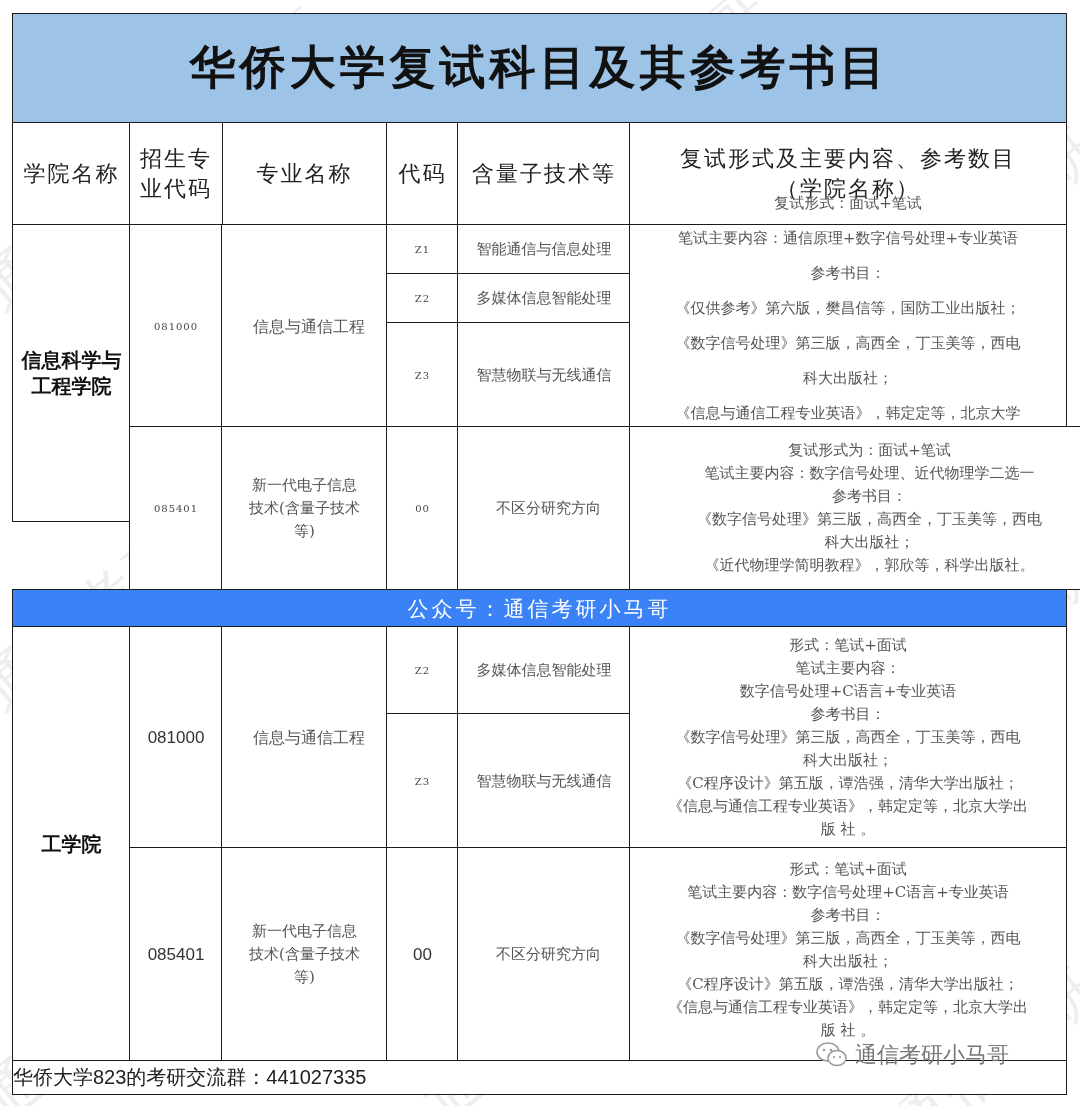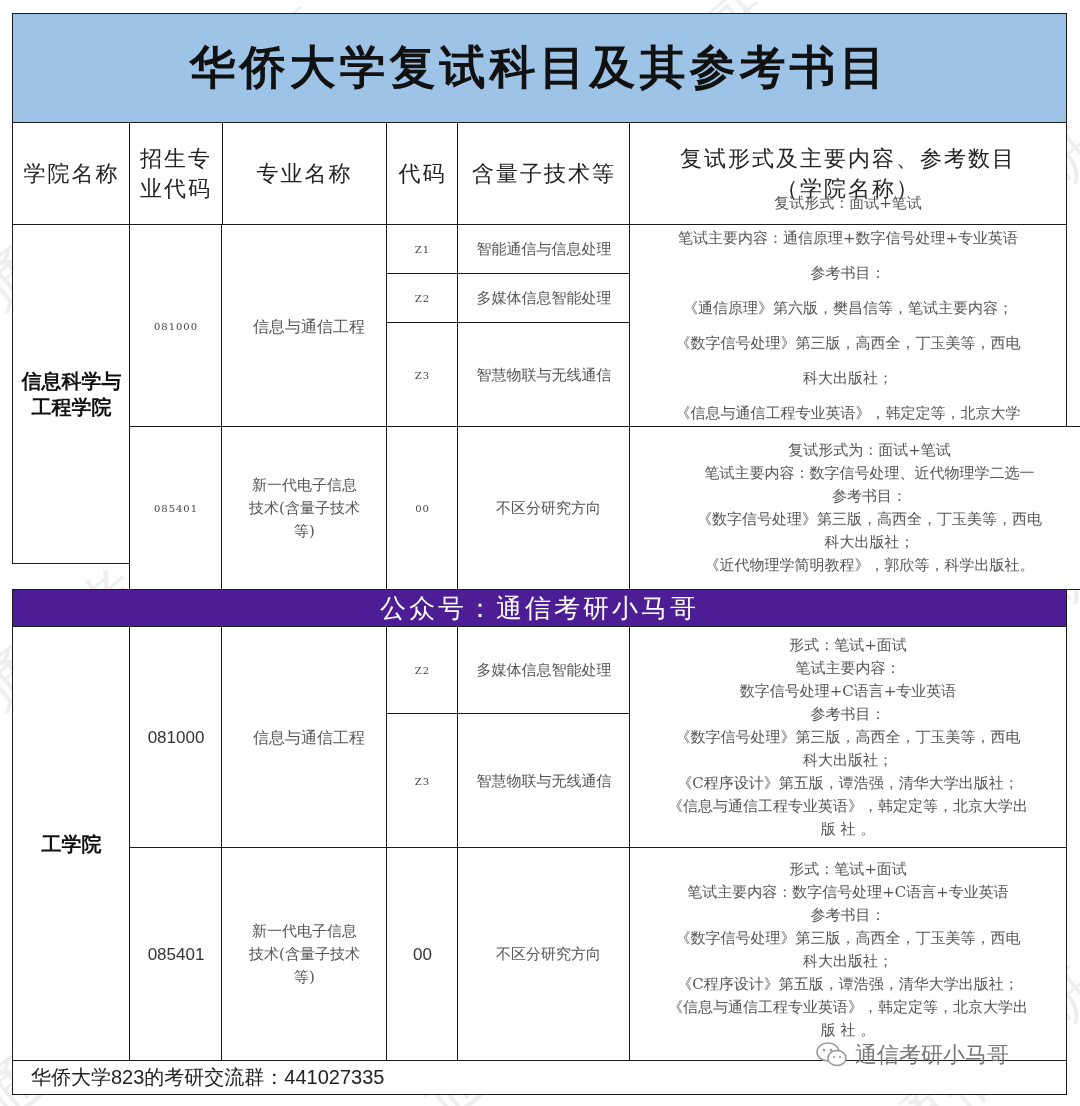--- a/index.html
+++ b/index.html
@@ -11,22 +11,22 @@
           background:#fff; }
   .title { background:#9dc3e6; font-size:46px; letter-spacing:4px; color:#111; font-weight:bold;
            font-family:Liberation Serif, serif; }
   .hdr { font-size:22px; color:#222; line-height:30px; letter-spacing:2px; }
   .body { font-size:15px; color:#555; line-height:23px;padding-left:9px; }
   .mono { font-size:10px; color:#444; letter-spacing:1px; }
   .sans { font-family:"Liberation Sans","DejaVu Sans",sans-serif; font-size:17px; color:#333; }
   .college { font-size:20px; color:#111; font-weight:bold; line-height:26px; }
   .content { font-size:15px; color:#555; line-height:23px; padding:0 6px; flex-direction:column; }
   .content span { display:block; }
-  .banner { background:#4c1d95; color:#fff; font-size:26px; letter-spacing:3px; }
-  .footer { justify-content:flex-start; padding-left:18px; font-family:"Liberation Sans","DejaVu Sans",sans-serif;
+  .banner { background:#3b82f6; color:#fff; font-size:21px; letter-spacing:3px; }
+  .footer { justify-content:flex-start; padding-left:0; font-family:"Liberation Sans","DejaVu Sans",sans-serif;
             font-size:20px; color:#222; }
   .wm { position:absolute; color:rgba(120,120,120,0.13); font-size:58px; font-family:"DejaVu Sans",sans-serif;
         transform:rotate(-40deg); white-space:nowrap; pointer-events:none; letter-spacing:4px; }
   .wechat { position:absolute; left:815px; top:1040px; display:flex; align-items:center; gap:6px;
             color:#777; font-family:"DejaVu Sans",sans-serif; font-size:22px; }
   .wechat svg { width:34px; height:30px; }
 </style>
 </head>
 <body>
 
@@ -47,39 +47,39 @@
   <div class="cell hdr" style="left:0;top:109px;width:119px;height:103px;">学院名称</div>
   <div class="cell hdr" style="left:209px;top:109px;width:167px;height:103px;">专业名称</div>
   <div class="cell hdr" style="left:117px;top:109px;width:94px;height:103px;padding:0 6px;">招生专业代码</div>
   <div class="cell hdr" style="left:374px;top:109px;width:73px;height:103px;">代码</div>
   <div class="cell hdr" style="left:445px;top:109px;width:174px;height:103px;">含量子技术等</div>
   <div class="cell hdr" style="left:617px;top:109px;width:438px;height:103px;flex-direction:column;">
     <span>复试形式及主要内容、参考数目</span>
     <span>（学院名称）</span>
   </div>
 
-  <div class="cell college" style="left:0;top:211px;width:119px;height:340px;padding:0 4px;">信息科学与工程学院</div>
+  <div class="cell college" style="left:0;top:211px;width:119px;height:298px;padding:0 4px;">信息科学与工程学院</div>
 
   <div class="cell mono" style="left:117px;top:211px;width:94px;height:204px;">081000</div>
   <div class="cell body" style="left:209px;top:211px;width:167px;height:204px;font-size:16px;">信息与通信工程</div>
 
   <div class="cell mono" style="left:374px;top:211px;width:73px;height:51px;">Z1</div>
   <div class="cell body" style="left:445px;top:211px;width:174px;height:51px;padding:12px 18px;">智能通信与信息处理</div>
 
   <div class="cell mono" style="left:374px;top:260px;width:73px;height:51px;">Z2</div>
   <div class="cell body" style="left:445px;top:260px;width:174px;height:51px;padding:0 18px;">多媒体信息智能处理</div>
 
   <div class="cell mono" style="left:374px;top:309px;width:73px;height:106px;">Z3</div>
   <div class="cell body" style="left:445px;top:309px;width:174px;height:106px;padding:0 18px;">智慧物联与无线通信</div>
 
   <div class="cell content" style="left:617px;top:211px;width:438px;height:204px;gap:12px;">
     <span>复试形式：面试+笔试</span>
     <span>笔试主要内容：通信原理+数字信号处理+专业英语</span>
     <span>参考书目：</span>
-    <span>《通信原理》第六版，樊昌信等，笔试主要内容；</span>
+    <span>《仅供参考》第六版，樊昌信等，国防工业出版社；</span>
     <span>《数字信号处理》第三版，高西全，丁玉美等，西电</span>
     <span>科大出版社；</span>
     <span>《信息与通信工程专业英语》，韩定定等，北京大学</span>
     <span>出版社</span>
   </div>
 
   <div class="cell mono" style="left:117px;top:413px;width:94px;height:164px;">085401</div>
   <div class="cell body" style="left:209px;top:413px;width:167px;height:164px;padding:0 24px;">新一代电子信息技术(含量子技术等)</div>
   <div class="cell mono" style="left:374px;top:413px;width:73px;height:164px;">00</div>
   <div class="cell body" style="left:445px;top:413px;width:174px;height:164px;">不区分研究方向</div>

